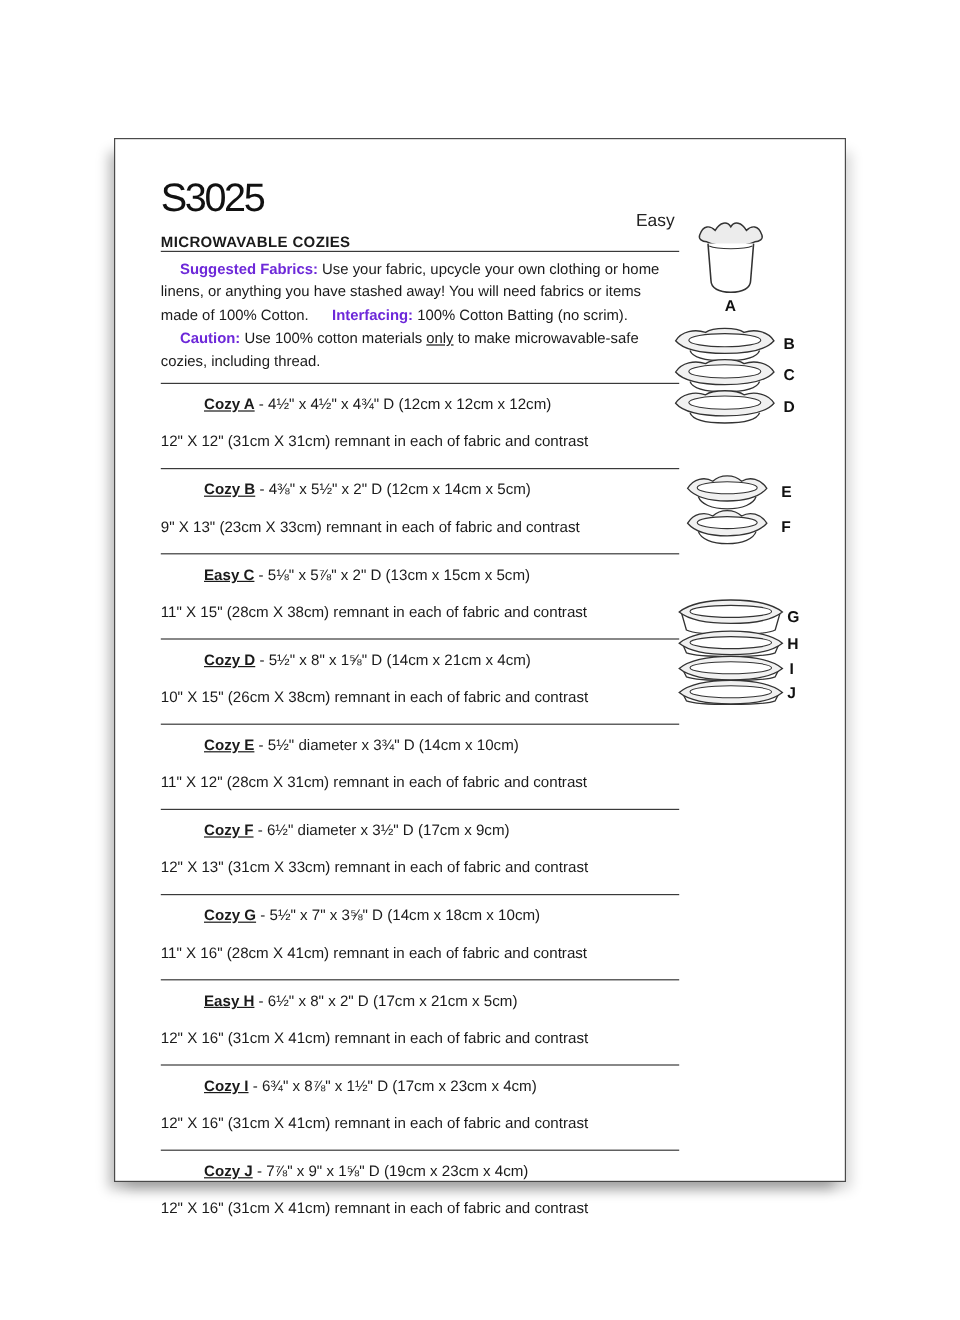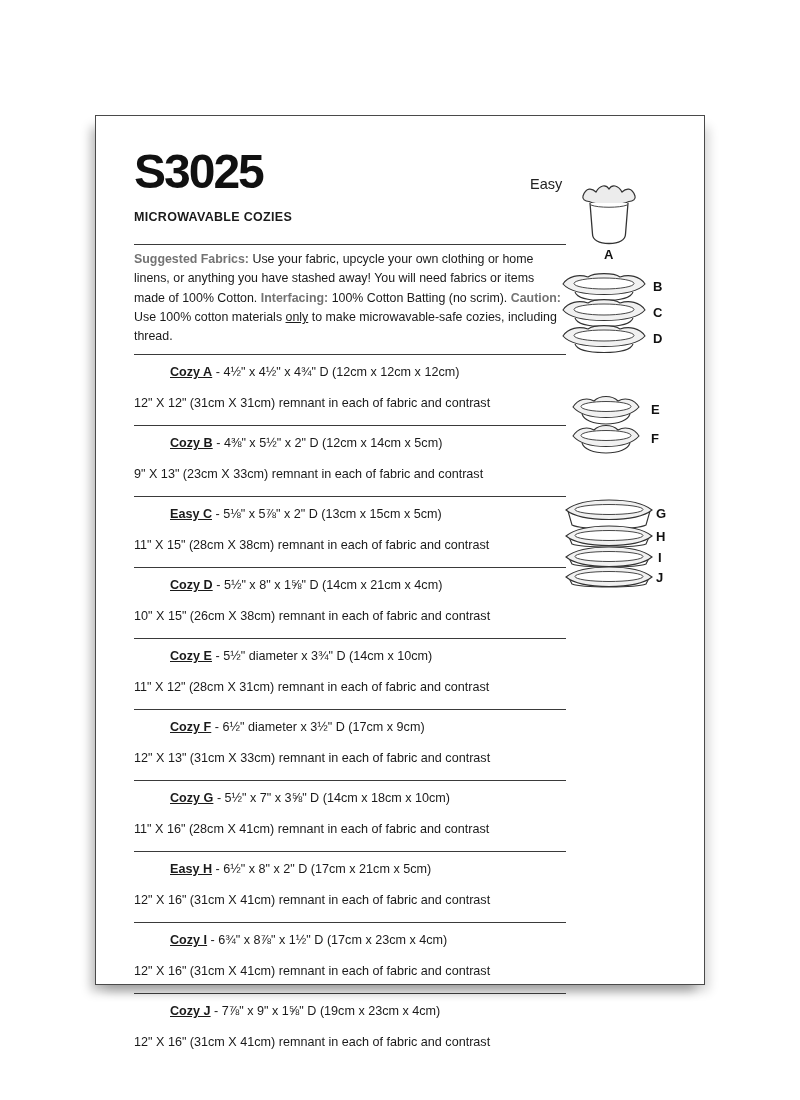--- a/index.html
+++ b/index.html
@@ -10,35 +10,35 @@
     color:#1a1a1a;
     -webkit-font-smoothing:antialiased;
   }
   .sheet {
     position:absolute; left:95px; top:115px; width:608px; height:868px;
     background:#fff; border:1px solid #4a4a4a;
     box-shadow:-7px 9px 10px -3px rgba(0,0,0,.28), 7px 9px 10px -3px rgba(0,0,0,.16);
   }
   .text-col { position:absolute; left:38px; top:32px; width:432px; }
   .pattern-number {
-    font-size:48px; font-weight:700; letter-spacing:-2px; color:#111;
+    font-size:33px; font-weight:400; letter-spacing:-2px; color:#111;
     margin:0 0 14px 0; line-height:1;
   }
   .difficulty {
     position:absolute; left:434px; top:60px; font-size:14.5px; color:#222;
   }
   .subtitle {
     font-weight:bold; font-size:12.5px; letter-spacing:.3px;
-    padding-bottom:20px; border-bottom:1.6px solid #3a3a3a;
+    padding-bottom:0; border-bottom:1.6px solid #3a3a3a;
   }
   .intro {
     font-size:12.4px; line-height:1.56; padding:5px 0 7px 0;
     border-bottom:1.6px solid #3a3a3a;
   }
-  .intro b, .row b { color:#737373; }
+  .intro b, .row b { color:#6d28d9;margin-left:16px; }
   .u { text-decoration:underline; }
   .interfacing-row {
     font-size:12.4px; line-height:15px; padding:7px 0 8px 0;
     border-bottom:1.6px solid #3a3a3a;
   }
   .cozy-block { padding:10px 0 14px 0; }
   .cozy-block + .cozy-block { border-top:1.6px solid #3a3a3a; }
   .cozy-head { font-size:12.6px; line-height:15px; }
   .cozy-name { font-weight:bold; text-decoration:underline;margin-left:36px; }
   .cozy-remnant { font-size:12.6px; line-height:15px; margin-top:16px; }

